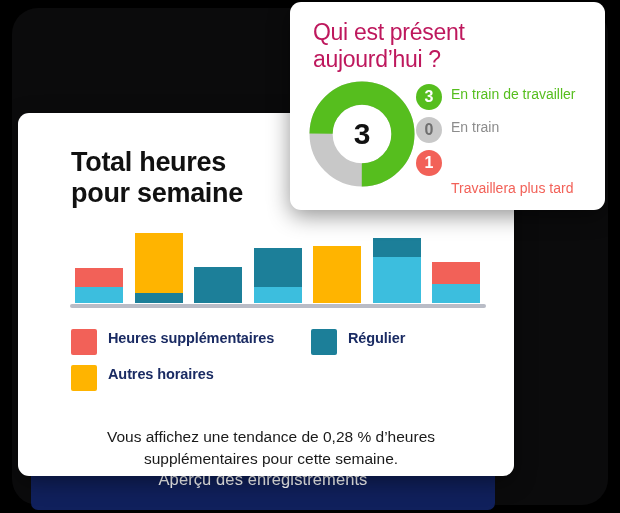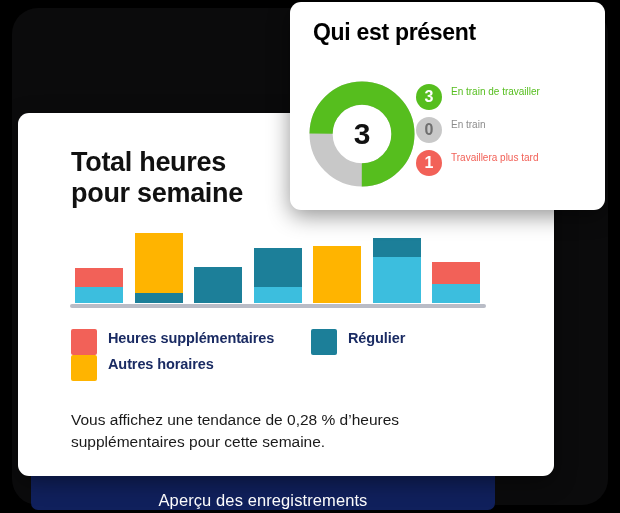--- a/index.html
+++ b/index.html
@@ -13,29 +13,29 @@
   #backdrop{position:absolute;inset:0;background:#000;}
   #backdrop-panel{
     position:absolute;left:12px;top:8px;width:596px;height:497px;
     background:#0b0b0c;border-radius:26px;
   }
 
   
   #footer-bar{
     position:absolute;left:31px;top:470px;width:464px;height:40px;
     background:#10205c;border-radius:0 0 7px 7px;
-    display:flex;align-items:flex-end;justify-content:center;
+    display:flex;align-items:flex-start;justify-content:center;
   }
   #footer-bar .label{
     color:#ffffff;font-size:16.5px;letter-spacing:.1px;
   }
 
   
   #hours-card{
-    position:absolute;left:18px;top:113px;width:536px;height:363px;
+    position:absolute;left:18px;top:113px;width:496px;height:363px;
     background:#ffffff;border-radius:11px;
     box-shadow:0 6px 22px rgba(0,0,0,.42);
     overflow:hidden;
   }
   #hours-title{
     position:absolute;left:53px;top:34px;width:330px;
     font-size:27px;font-weight:bold;line-height:1.16;
     color:#111111;letter-spacing:-.3px;
   }
 
@@ -48,67 +48,67 @@
   .seg{width:100%;display:block;}
   #chart-baseline{
     position:absolute;left:18px;bottom:0px;width:416px;height:4px;
     background:#b9bcc6;border-radius:2px;
   }
 
   
   #legend{
     position:absolute;left:53px;top:216px;width:420px;
     display:grid;grid-template-columns:240px 1fr;
-    grid-auto-rows:auto;
+    grid-auto-rows:auto;row-gap:10px;
   }
   .legend-item{display:flex;align-items:flex-start;}
   .legend-swatch{
     width:26px;height:26px;flex:0 0 26px;border-radius:2px;margin-right:11px;
   }
   .legend-label{
     font-size:14.5px;font-weight:bold;color:#1a2b63;
     line-height:1.16;padding-top:1px;letter-spacing:-.1px;
   }
 
   
   #hours-note{
-    position:absolute;left:53px;top:296px;width:400px;
-    font-size:15.5px;line-height:1.42;color:#1a1a1a;
+    position:absolute;left:53px;top:313px;width:400px;
+    font-size:15.5px;line-height:1.42;color:#1a1a1a;text-align:center;
   }
 
   
   #presence-card{
     position:absolute;left:290px;top:2px;width:315px;height:208px;
     background:#ffffff;border-radius:11px;
     box-shadow:0 6px 22px rgba(0,0,0,.42);
   }
   #presence-title{
     position:absolute;left:23px;top:17px;width:270px;
-    font-size:23px;font-weight:bold;line-height:1.16;
-    color:#000000;letter-spacing:-.3px;
+    font-size:23px;font-weight:normal;line-height:1.16;
+    color:#be185d;letter-spacing:-.3px;
   }
 
   
   #donut-wrap{position:absolute;left:18px;top:78px;width:108px;height:108px;}
   #donut{width:108px;height:108px;display:block;}
   #donut-center-value{
     position:absolute;left:0;top:0;width:108px;height:108px;
     display:flex;align-items:center;justify-content:center;
     font-size:30px;font-weight:bold;color:#111111;
   }
 
   
   #status-list{position:absolute;left:126px;top:82px;width:180px;}
   .status-row{display:flex;align-items:flex-start;margin-bottom:7px;}
   .status-badge{
     width:26px;height:26px;flex:0 0 26px;border-radius:50%;
     display:flex;align-items:center;justify-content:center;
     color:#ffffff;font-size:16px;font-weight:bold;margin-right:9px;
   }
-  .status-label{font-size:10px;line-height:1.15;padding-top:2px;}
+  .status-label{font-size:14px;line-height:1.15;padding-top:2px;}
 </style>
 </head>
 <body>
 
 <div id="backdrop">
   <div id="backdrop-panel"></div>
 </div>
 
 <div id="footer-bar">
   <span class="label">Aperçu des enregistrements</span>
@@ -167,20 +167,21 @@
     </div>
   </div>
 
   <div id="hours-note">Vous affichez une tendance de 0,28 % d’heures supplémentaires pour cette semaine.</div>
 </div>
 
 <div id="presence-card">
 
   <div id="presence-title">
     <div>Qui est présent</div>
+    <div>aujourd’hui ?</div>
   </div>
 
   <div id="donut-wrap">
     <svg id="donut" viewBox="0 0 42 42">
       <circle cx="21" cy="21" r="15.9155" fill="none" stroke="#c8c8c8" stroke-width="9"></circle>
       <circle id="donut-arc" cx="21" cy="21" r="15.9155" fill="none" stroke="#56be1e" stroke-width="9" stroke-dasharray="75.00 25.00" stroke-dashoffset="25" transform="rotate(-90 21 21)"></circle>
     </svg>
     <div id="donut-center-value">3</div>
   </div>
 
@@ -188,16 +189,16 @@
     <div class="status-row">
       <span class="status-badge" style="background: rgb(86, 190, 30); color: rgb(255, 255, 255);">3</span>
       <span class="status-label" style="color: rgb(86, 190, 30);">En train de travailler</span>
     </div>
     <div class="status-row">
       <span class="status-badge" style="background: rgb(200, 200, 200); color: rgb(110, 110, 110);">0</span>
       <span class="status-label" style="color: rgb(140, 140, 140);">En train</span>
     </div>
     <div class="status-row">
       <span class="status-badge" style="background: rgb(242, 97, 88); color: rgb(255, 255, 255);">1</span>
-      <span class="status-label" style="color: rgb(242, 97, 88);">Travaillera plus tard</span>
+      <span class="status-label" style="color: rgb(242, 97, 88); margin-top: 28px;">Travaillera plus tard</span>
     </div>
   </div>
 </div>
 
 </body></html>

